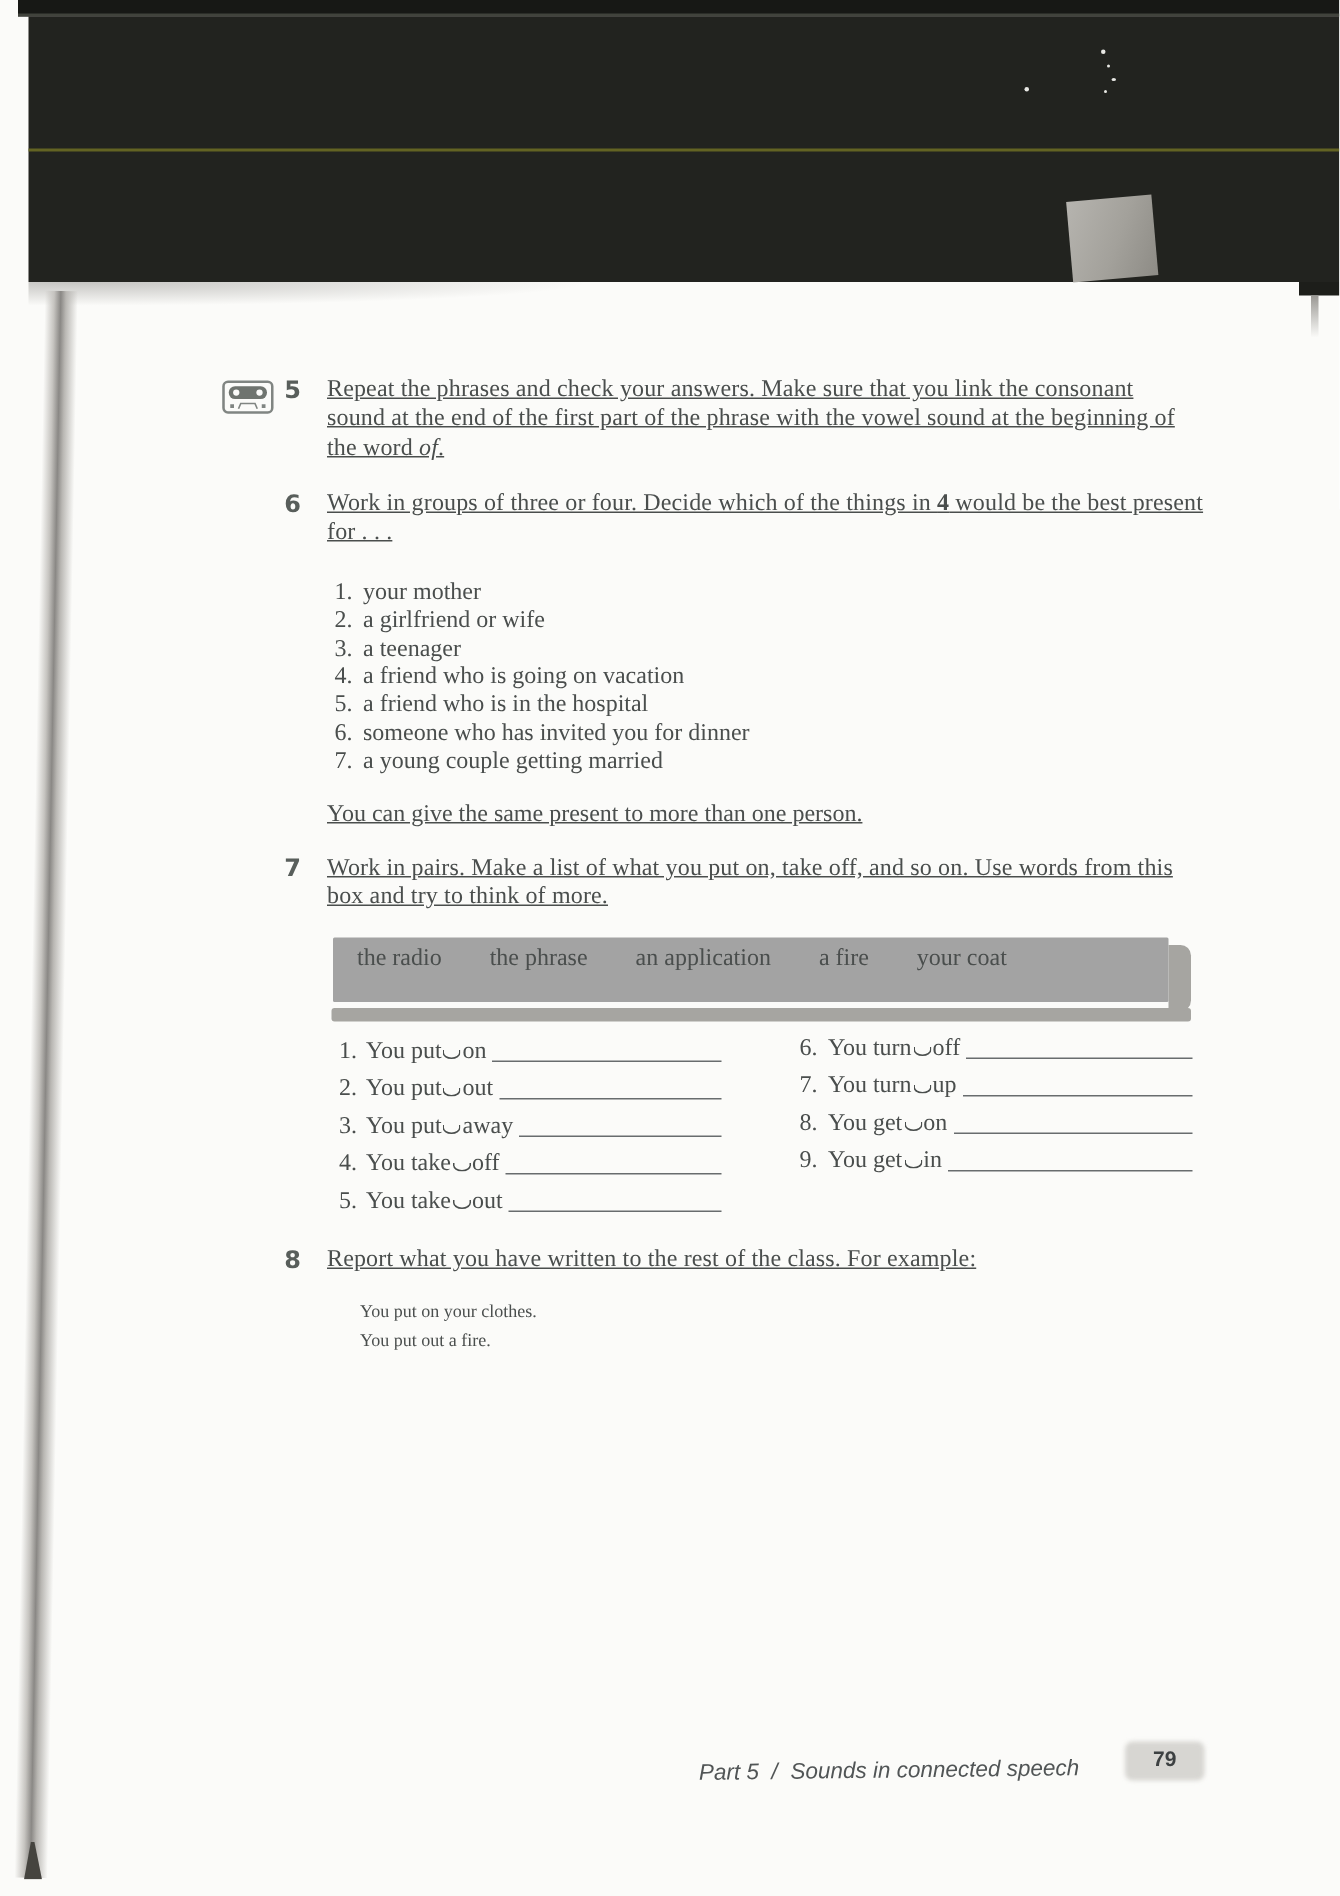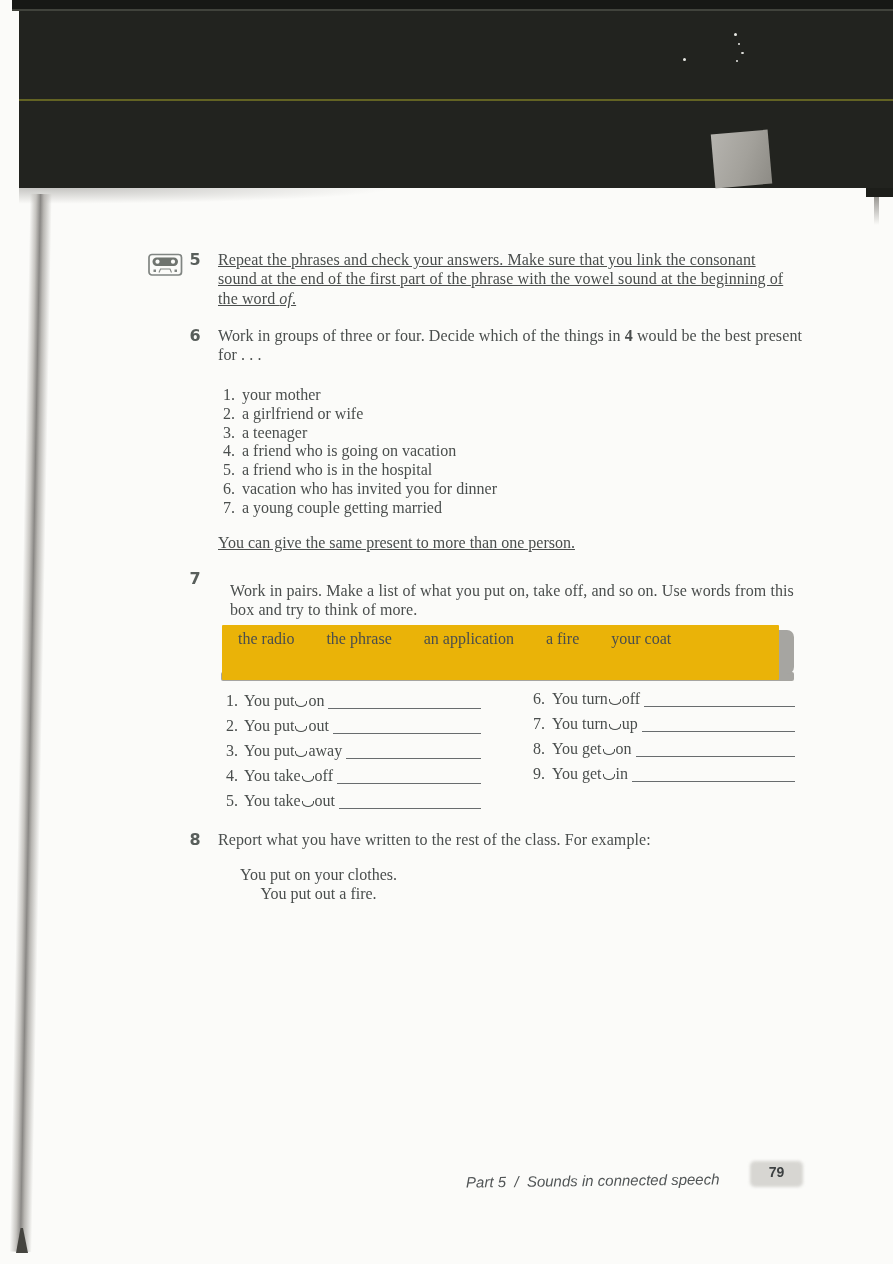--- a/index.html
+++ b/index.html
@@ -20,45 +20,45 @@
   .cover-under-shadow{position:absolute;left:19px;top:188px;width:420px;height:18px;background:radial-gradient(ellipse at 8% 0%,rgba(110,108,104,.38),rgba(250,250,248,0) 62%);}
   
   .spine-band{position:absolute;left:30px;top:194px;width:22px;height:1058px;transform:rotate(1.1deg);transform-origin:50% 0;
     background:linear-gradient(to right,rgba(250,250,248,0) 0%,#c6c4c0 28%,#8a8885 48%,#b9b7b3 64%,rgba(250,250,248,0) 100%);}
   .spine-tip{position:absolute;left:16px;top:1228px;width:12px;height:25px;background:#45443f;clip-path:polygon(38% 0,58% 0,100% 100%,0 100%);}
   
   .exnum{font-family:"DejaVu Sans","Liberation Sans",sans-serif;font-weight:bold;font-size:16px;color:#585e5b;width:14px;flex:0 0 14px;text-align:center;line-height:19px;}
   .section{position:absolute;display:flex;align-items:flex-start;gap:16px;}
   .ptext{font-size:16px;line-height:19.3px;letter-spacing:.1px;}
   .w580{width:580px;text-decoration:underline;}
-  .w585{width:585px;}
+  .w585{width:585px;text-decoration:underline;}
   
   .ollist{position:absolute;left:222px;top:386px;font-size:16px;line-height:18.8px;}
   .olrow{display:flex;}
   .onum{width:13px;text-align:right;margin-right:7px;flex:0 0 13px;}
   .note{position:absolute;left:218px;top:534px;font-size:16px;text-decoration:underline;}
   
   .cassette{position:absolute;left:148px;top:253px;}
   
-  .wordbox{position:absolute;left:222px;top:625px;width:557px;height:55px;background:#eab308;border-radius:1px;}
+  .wordbox{position:absolute;left:222px;top:625px;width:557px;height:43px;background:#a3a3a3;border-radius:1px;}
   .wordbox-shadow-right{position:absolute;left:779px;top:630px;width:15px;height:44px;background:#a6a5a1;border-radius:0 7px 7px 0;}
   .wordbox-shadow-bottom{position:absolute;left:221px;top:672px;width:573px;height:9px;background:#a6a5a1;border-radius:2px;}
   .boxrow{display:flex;gap:32px;padding-left:16px;font-size:16px;line-height:19px;}
   .boxrow.r1{padding-top:4px;}
   
   .fillcol{position:absolute;font-size:16px;}
   .fillcol.left{left:222px;top:692px;width:259px;}
   .fillcol.right{left:520px;top:690px;width:275px;}
   .frow{display:flex;align-items:baseline;height:25px;}
   .fnum{flex:0 0 16px;width:16px;text-align:right;margin-right:6px;}
   .fillcol.right .fnum{flex:0 0 25px;width:25px;margin-right:7px;}
   .blank{flex:1 1 auto;height:0;border-bottom:1.3px solid #686c6e;transform:translateY(3px);margin-left:4px;min-width:20px;}
   .arc{display:inline-block;width:10px;height:5px;margin:0 1px;border:1.2px solid #4a4e4d;border-top:none;border-radius:0 0 10px 10px / 0 0 7px 7px;transform:translateY(1px);}
   
-  .examples{position:absolute;left:240px;top:865px;font-size:16px;line-height:19.2px;text-align:center;}
+  .examples{position:absolute;left:240px;top:865px;font-size:12px;line-height:19.2px;}
   
   .footer-part{position:absolute;left:466px;top:1172px;font-family:"Liberation Sans","DejaVu Sans",sans-serif;font-style:italic;font-size:15px;color:#515556;white-space:pre;transform:rotate(-.7deg);}
   .pageno-blob{position:absolute;left:750px;top:1161px;width:53px;height:26px;background:#d7d6d2;border-radius:5px;filter:blur(1.5px);}
   .pageno{position:absolute;left:750px;top:1164px;width:53px;text-align:center;font-family:"Liberation Sans","DejaVu Sans",sans-serif;font-weight:bold;font-size:14px;color:#3d4142;}
 </style>
 </head>
 <body>
 
 <div class="page">
 
@@ -117,33 +117,33 @@
     <div class="olrow">
         <span class="onum">4.</span>
         <span>a friend who is going on vacation</span>
       </div>
     <div class="olrow">
         <span class="onum">5.</span>
         <span>a friend who is in the hospital</span>
       </div>
     <div class="olrow">
         <span class="onum">6.</span>
-        <span>vacation who has invited you for dinner</span>
+        <span>someone who has invited you for dinner</span>
       </div>
     <div class="olrow">
         <span class="onum">7.</span>
         <span>a young couple getting married</span>
       </div>
   </div>
 
   <div class="note">You can give the same present to more than one person.</div>
 
   <div class="section" style="left:188px;top:569px;">
     <span class="exnum">7</span>
-    <p class="ptext w585" style="margin:12px;">Work in pairs. Make a list of what you put on, take off, and so on. Use words from this box and try to think of more.</p>
+    <p class="ptext w585" style="margin:0;">Work in pairs. Make a list of what you put on, take off, and so on. Use words from this box and try to think of more.</p>
   </div>
 
   <div class="wordbox-shadow-bottom"></div>
   <div class="wordbox-shadow-right"></div>
   <div class="wordbox">
     <div class="boxrow r1">
       <span>the radio</span>
       <span>the phrase</span>
       <span>an application</span>
       <span>a fire</span>

